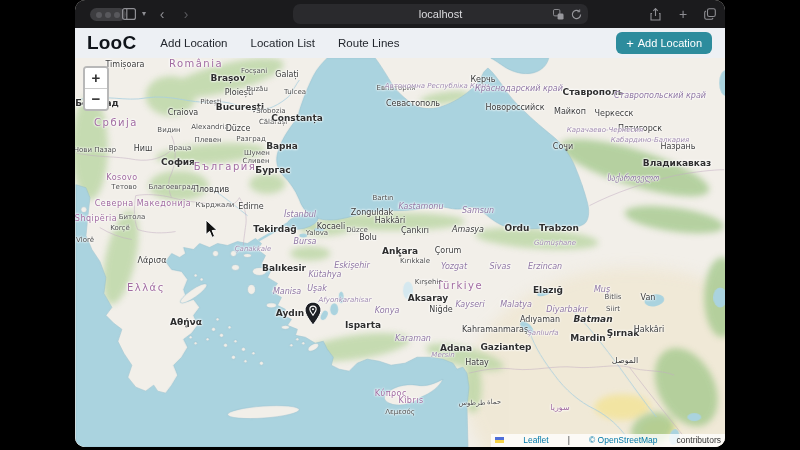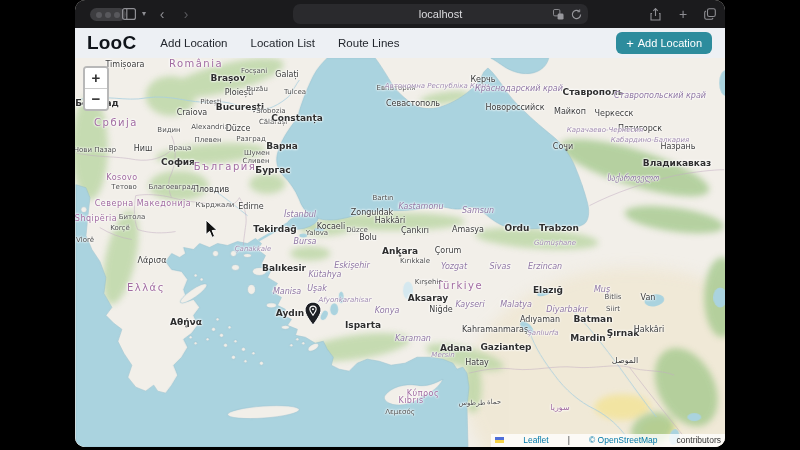--- a/index.html
+++ b/index.html
@@ -255,21 +255,21 @@
           <span class="mlbl country" style="left: 121px; top: 5px;">România</span>
           <span class="mlbl city-bold" style="left: 153px; top: 20px;">Brașov</span>
           <span class="mlbl city-sm" style="left: 179px; top: 13px;">Focșani</span>
           <span class="mlbl city" style="left: 212px; top: 16px;">Galați</span>
           <span class="mlbl city-sm" style="left: 220px; top: 26px; margin-top: 8px;">Tulcea</span>
           <span class="mlbl city" style="left: 164px; top: 34px;">Ploiești</span>
           <span class="mlbl city-sm" style="left: 182px; top: 31px;">Buzău</span>
           <span class="mlbl city-sm" style="left: 136px; top: 44px;">Pitești</span>
           <span class="mlbl city-bold" style="left: 165px; top: 49px;">București</span>
           <span class="mlbl city-sm" style="left: 196px; top: 53px;">Slobozia</span>
-          <span class="mlbl city" style="left: 117px; top: 54px; text-align: right;">Craiova</span>
+          <span class="mlbl city" style="left: 108px; top: 54px; text-align: right;">Craiova</span>
           <span class="mlbl city-sm" style="left: 135px; top: 69px;">Alexandria</span>
           <span class="mlbl city-sm" style="left: 198px; top: 64px;">Călărași</span>
           <span class="mlbl city-bold" style="left: 222px; top: 60px;">Constanța</span>
           <span class="mlbl city-bold" style="left: 22px; top: 45px;">Београд</span>
           <span class="mlbl country" style="left: 41px; top: 64px;">Србија</span>
           <span class="mlbl city-sm" style="left: 94px; top: 72px;">Видин</span>
           <span class="mlbl city" style="left: 163px; top: 70px;">Düzce</span>
           <span class="mlbl city-sm" style="left: 133px; top: 82px;">Плевен</span>
           <span class="mlbl city-sm" style="left: 176px; top: 81px;">Разград</span>
           <span class="mlbl city-bold" style="left: 207px; top: 88px;">Варна</span>
@@ -303,21 +303,21 @@
           <span class="mlbl region-sm" style="left: 178px; top: 191px;">Çanakkale</span>
           <span class="mlbl city-bold" style="left: 209px; top: 210px;">Balıkesir</span>
           <span class="mlbl city-sm" style="left: 282px; top: 172px;">Düzce</span>
           <span class="mlbl city" style="left: 293px; top: 179px;">Bolu</span>
           <span class="mlbl city" style="left: 297px; top: 154px;">Zonguldak</span>
           <span class="mlbl city-sm" style="left: 308px; top: 140px;">Bartın</span>
           <span class="mlbl city" style="left: 315px; top: 162px;">Hakkâri</span>
           <span class="mlbl region" style="left: 346px; top: 148px;">Kastamonu</span>
           <span class="mlbl city" style="left: 340px; top: 172px;">Çankırı</span>
           <span class="mlbl city" style="left: 365px; top: 192px; padding-left: 16px;">Çorum</span>
-          <span class="mlbl city" style="left: 393px; top: 171px;">Amasya</span>
+          <span class="mlbl city" style="left: 393px; top: 171px; font-style: italic;">Amasya</span>
           <span class="mlbl region" style="left: 403px; top: 152px;">Samsun</span>
           <span class="mlbl city-bold" style="left: 436px; top: 170px; padding-left: 12px;">Ordu</span>
           <span class="mlbl city-bold" style="left: 484px; top: 170px;">Trabzon</span>
           <span class="mlbl region-sm" style="left: 480px; top: 185px;">Gümüşhane</span>
           <span class="mlbl city-bold" style="left: 325px; top: 193px;">Ankara</span>
           <span class="mlbl city-sm" style="left: 340px; top: 203px;">Kırıkkale</span>
           <span class="mlbl region" style="left: 277px; top: 207px;">Eskişehir</span>
           <span class="mlbl region" style="left: 250px; top: 216px;">Kütahya</span>
           <span class="mlbl region" style="left: 379px; top: 208px;">Yozgat</span>
           <span class="mlbl region" style="left: 425px; top: 208px;">Sivas</span>
@@ -337,29 +337,29 @@
           <span class="mlbl city" style="left: 573px; top: 239px;">Van</span>
           <span class="mlbl city-sm" style="left: 538px; top: 251px;">Siirt</span>
           <span class="mlbl city-bold" style="left: 353px; top: 240px;">Aksaray</span>
           <span class="mlbl city" style="left: 366px; top: 251px;">Niğde</span>
           <span class="mlbl region" style="left: 312px; top: 252px;">Konya</span>
           <span class="mlbl region" style="left: 338px; top: 280px;">Karaman</span>
           <span class="mlbl city" style="left: 420px; top: 271px;">Kahramanmaraş</span>
           <span class="mlbl region-sm" style="left: 468px; top: 275px;">Şanlıurfa</span>
           <span class="mlbl city" style="left: 465px; top: 261px;">Adıyaman</span>
           <span class="mlbl region" style="left: 492px; top: 251px;">Diyarbakır</span>
-          <span class="mlbl city-bold" style="left: 518px; top: 261px;">Batman</span>
+          <span class="mlbl city-bold" style="left: 518px; top: 261px; font-style: italic;">Batman</span>
           <span class="mlbl city-bold" style="left: 513px; top: 280px;">Mardin</span>
           <span class="mlbl city-bold" style="left: 548px; top: 275px;">Şırnak</span>
           <span class="mlbl city" style="left: 574px; top: 271px;">Hakkâri</span>
           <span class="mlbl city-bold" style="left: 381px; top: 290px;">Adana</span>
           <span class="mlbl region-sm" style="left: 368px; top: 297px;">Mersin</span>
           <span class="mlbl city-bold" style="left: 431px; top: 289px;">Gaziantep</span>
           <span class="mlbl city" style="left: 402px; top: 304px;">Hatay</span>
-          <span class="mlbl country-sm" style="left: 348px; top: 335px;">Κύπρος</span>
+          <span class="mlbl country-sm" style="left: 316px; top: 335px;">Κύπρος</span>
           <span class="mlbl country-sm" style="left: 336px; top: 342px;">Kıbrıs</span>
           <span class="mlbl city-sm" style="left: 325px; top: 354px;">Λεμεσός</span>
           <span class="mlbl country-sm" style="left: 485px; top: 349px;">سوريا</span>
           <span class="mlbl city" style="left: 550px; top: 302px;">الموصل</span>
           <span class="mlbl city-sm" style="left: 419px; top: 344px;">حماة</span>
           <span class="mlbl city-sm" style="left: 397px; top: 345px;">طرطوس</span>
           <span class="mlbl city" style="left: 408px; top: 21px;">Керчь</span>
           <span class="mlbl city" style="left: 338px; top: 45px;">Севастополь</span>
           <span class="mlbl city-sm" style="left: 321px; top: 30px;">Евпатория</span>
           <span class="mlbl region-sm" style="left: 362px; top: 28px;">Автономна Республіка Крим</span>

